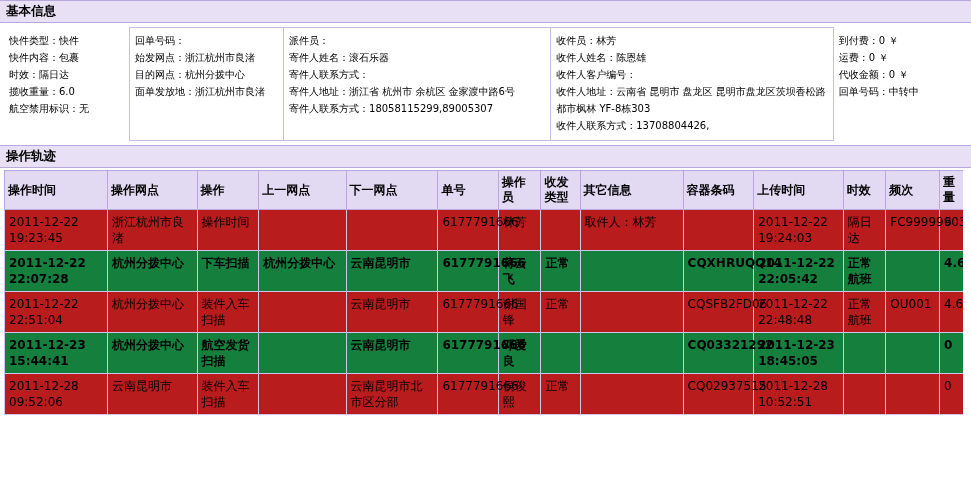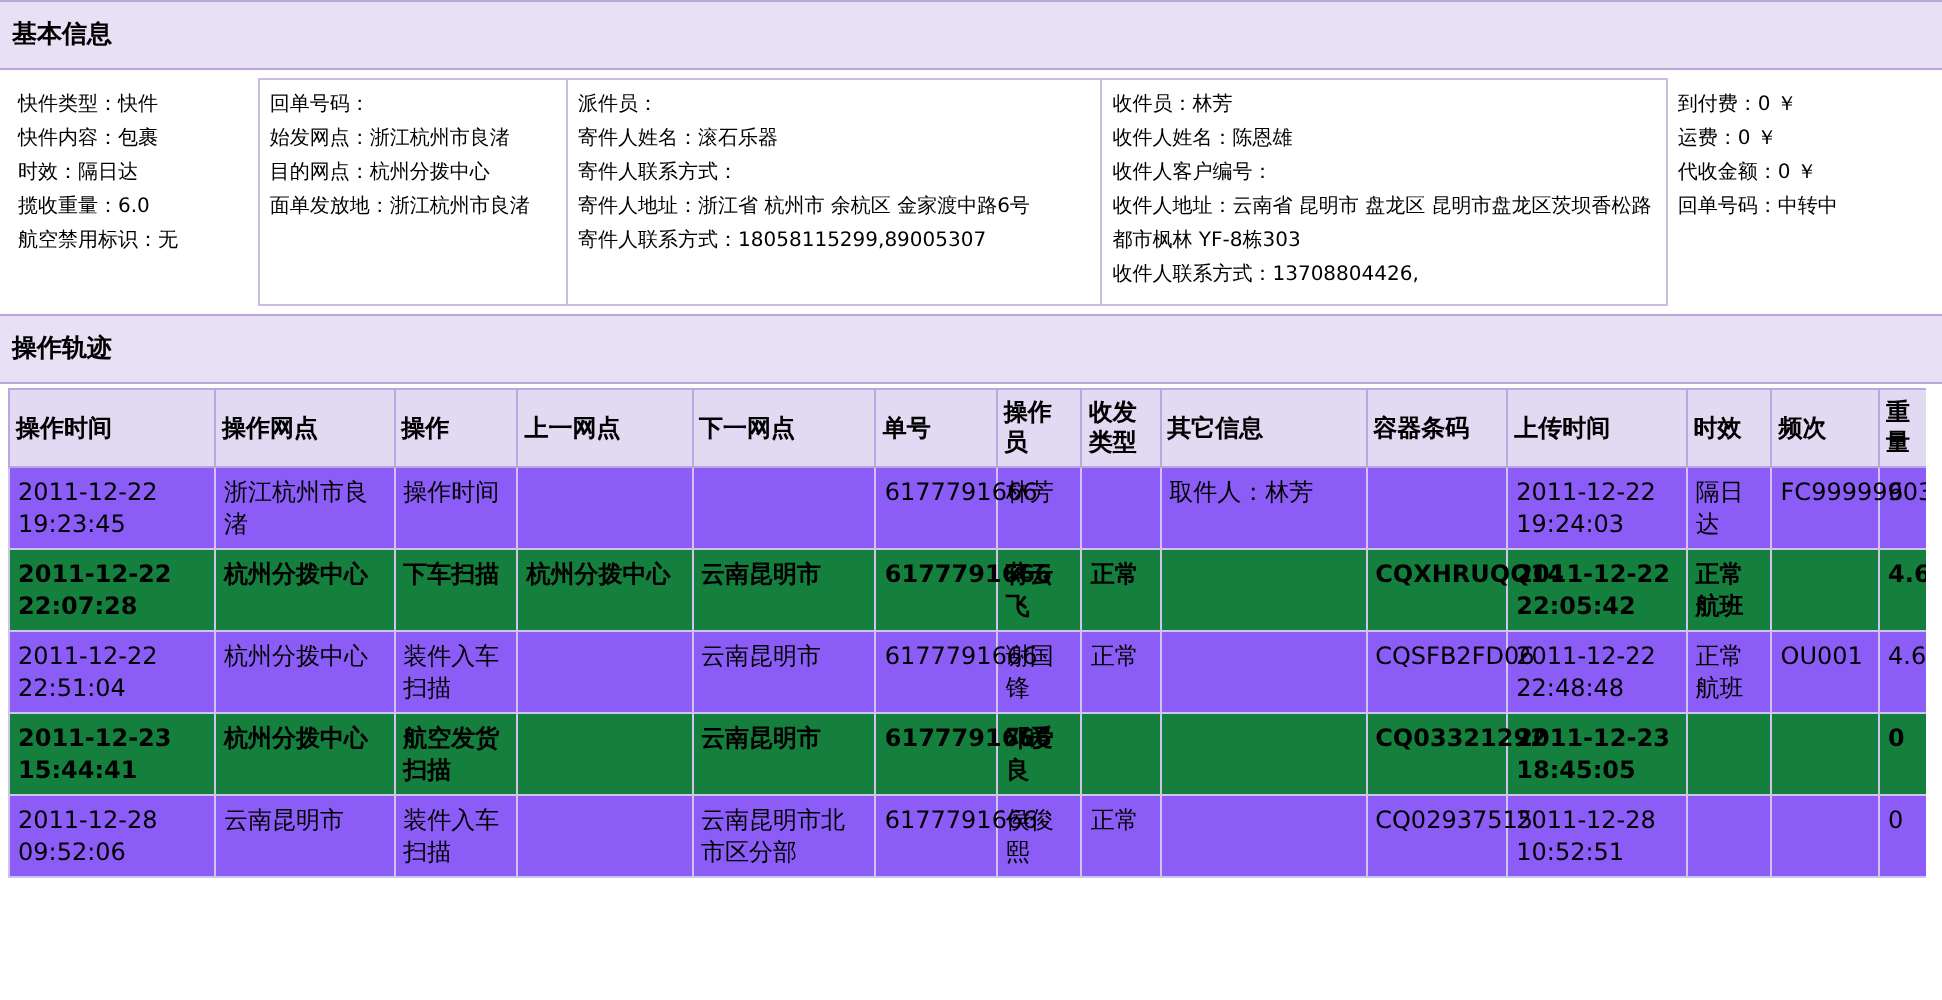--- a/index.html
+++ b/index.html
@@ -10,21 +10,21 @@
     font-size:12px;
     color:#000;
     overflow:hidden;
   }
   .section-header{
     background:#e8e0f5;
     border-top:1px solid #b9a8e0;
     border-bottom:1px solid #b9a8e0;
     font-weight:bold;
     font-size:12.5px;
-    padding:8px 6px;
+    padding:2px 6px;
     color:#000;
   }
   .basic-wrap{
     padding:4px 4px 2px 4px;
   }
   table{border-collapse:collapse;}
   .basic-table{
     width:963px;
     table-layout:fixed;
   }
@@ -57,21 +57,21 @@
     line-height:15px;
   }
   .track-table td{
     border:1px solid #cfc4ea;
     padding:4px 4px;
     font-size:12px;
     line-height:16px;
     vertical-align:top;
     background:#fbfaff;
   }
-  .track-table tr.odd td{background:#8b5cf6;margin-top:40px;}
+  .track-table tr.odd td{background:#b91c1c;margin-top:40px;}
   .track-table tr.even td{background:#15803d;font-weight:bold;}
   .scroll-area{
     height:252px;
     overflow:hidden;
   }
   .sep{height:2px;}
 </style>
 </head>
 <body>
 

